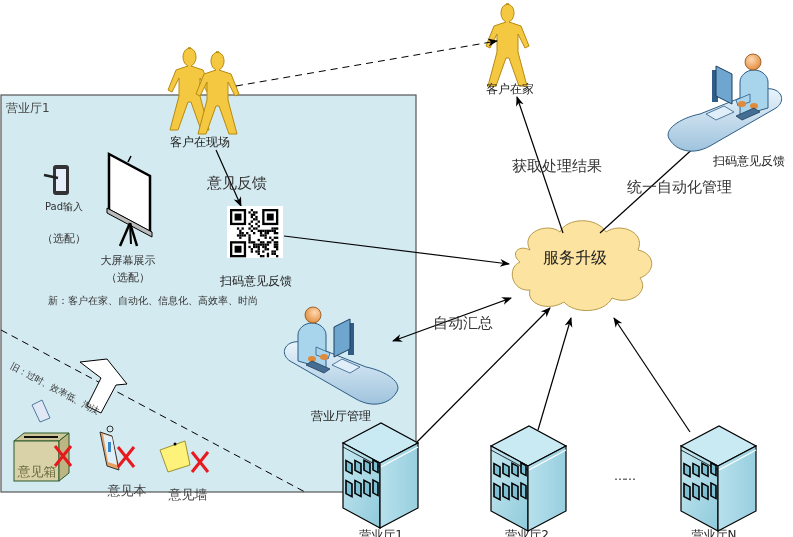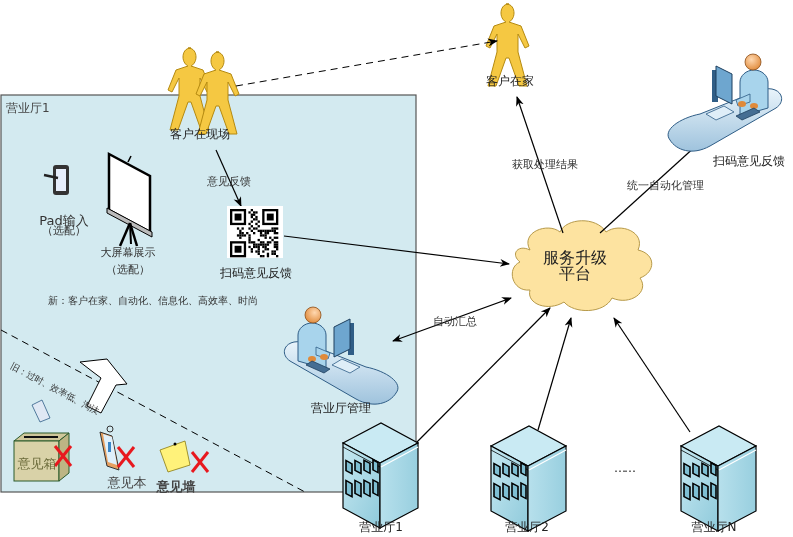--- a/index.html
+++ b/index.html
@@ -1,23 +1,23 @@
 <!DOCTYPE html>
 <html><head>
 <meta charset="utf-8">
 <style>
   html, body { margin: 0; padding: 0; background: #ffffff; }
   body { width: 793px; height: 537px; position: relative; overflow: hidden;
          font-family: "DejaVu Serif", "Liberation Serif", serif; color: #222; }
   #canvas { position: absolute; left: 0; top: 0; width: 793px; height: 537px; }
   .lbl { position: absolute; white-space: nowrap; font-family: "DejaVu Sans", "Liberation Sans", sans-serif; }
   .lbl-md { font-size: 12px; color: #222; }
-  .lbl-sm { font-size: 11px; color: #333; }
+  .lbl-sm { font-size: 15px; color: #333; }
   .lbl-xs { font-size: 13px; color: #444; }
-  .lbl-c { text-align: right; transform: translateX(-50%); }
+  .lbl-c { text-align: right; transform: translateX(-50%); margin-top: 8px; }
   .panel-title { font-size: 12px; color: #444; }
   .cloud-text { position: absolute; left: 515px; top: 250px; width: 120px; text-align: center;
                 font-size: 16px; line-height: 16px; color: #222; font-family: "DejaVu Sans", "Liberation Sans", sans-serif; }
   .old-label { position: absolute; left: 14px; top: 360px; font-size: 9px; color: #333;
                transform-origin: 0 0; transform: rotate(28deg); white-space: nowrap;
                font-family: "DejaVu Sans", "Liberation Sans", sans-serif; }
 </style>
 </head>
 <body>
 
@@ -286,35 +286,34 @@
     </g>
   <g transform="translate(681,426)">
       <use href="#building"></use>
     </g>
 </svg>
 
 <div class="lbl panel-title" style="left:6px;top:100px;">营业厅1</div>
 <div class="lbl lbl-md lbl-c" style="left:200px;top:126px;">客户在现场</div>
 <div class="lbl lbl-md lbl-c" style="left:510px;top:73px;">客户在家</div>
 <div class="lbl lbl-sm" style="left:207px;top:174px;">意见反馈</div>
-<div class="lbl lbl-sm lbl-c" style="left:64px;top:212px;font-size:13px;">Pad输入</div>
+<div class="lbl lbl-sm lbl-c" style="left:64px;top:192px;font-size:10px;">Pad输入</div>
 <div class="lbl lbl-sm lbl-c" style="left:64px;top:223px;font-size:11px;">（选配）</div>
 <div class="lbl lbl-sm lbl-c" style="left:128px;top:245px;font-size:11px;">大屏幕展示</div>
 <div class="lbl lbl-sm lbl-c" style="left:128px;top:262px;font-size:11px;">（选配）</div>
 <div class="lbl lbl-md lbl-c" style="left:256px;top:265px;">扫码意见反馈</div>
 <div class="lbl lbl-sm" style="left:48px;top:294px;font-size:10px;">新：客户在家、自动化、信息化、高效率、时尚</div>
 <div class="old-label">旧：过时、效率低、淘汰</div>
 <div class="lbl lbl-xs lbl-c" style="left:37px;top:455px;color:#6b6b3b;">意见箱</div>
 <div class="lbl lbl-xs lbl-c" style="left:127px;top:474px;">意见本</div>
-<div class="lbl lbl-xs lbl-c" style="left:176px;top:478px;font-weight:bold;">意见墙</div>
+<div class="lbl lbl-xs lbl-c" style="left:188px;top:478px;">意见墙</div>
 <div class="lbl lbl-md lbl-c" style="left:341px;top:400px;">营业厅管理</div>
 <div class="lbl lbl-sm" style="left:433px;top:314px;">自动汇总</div>
 <div class="lbl lbl-sm" style="left:512px;top:157px;">获取处理结果</div>
 <div class="lbl lbl-sm" style="left:627px;top:178px;">统一自动化管理</div>
 <div class="lbl lbl-md" style="left:713px;top:153px;">扫码意见反馈</div>
 <div class="cloud-text">
   <div>服务升级</div>
-  <div>平台</div>
 </div>
 <div class="lbl lbl-md lbl-c" style="left:381px;top:519px;">营业厅1</div>
 <div class="lbl lbl-md lbl-c" style="left:527px;top:519px;">营业厅2</div>
 <div class="lbl lbl-md lbl-c" style="left:714px;top:519px;">营业厅N</div>
 <div class="lbl lbl-md lbl-c" style="left:624px;top:461px;letter-spacing:-2px;">……</div>
 
 </body></html>

